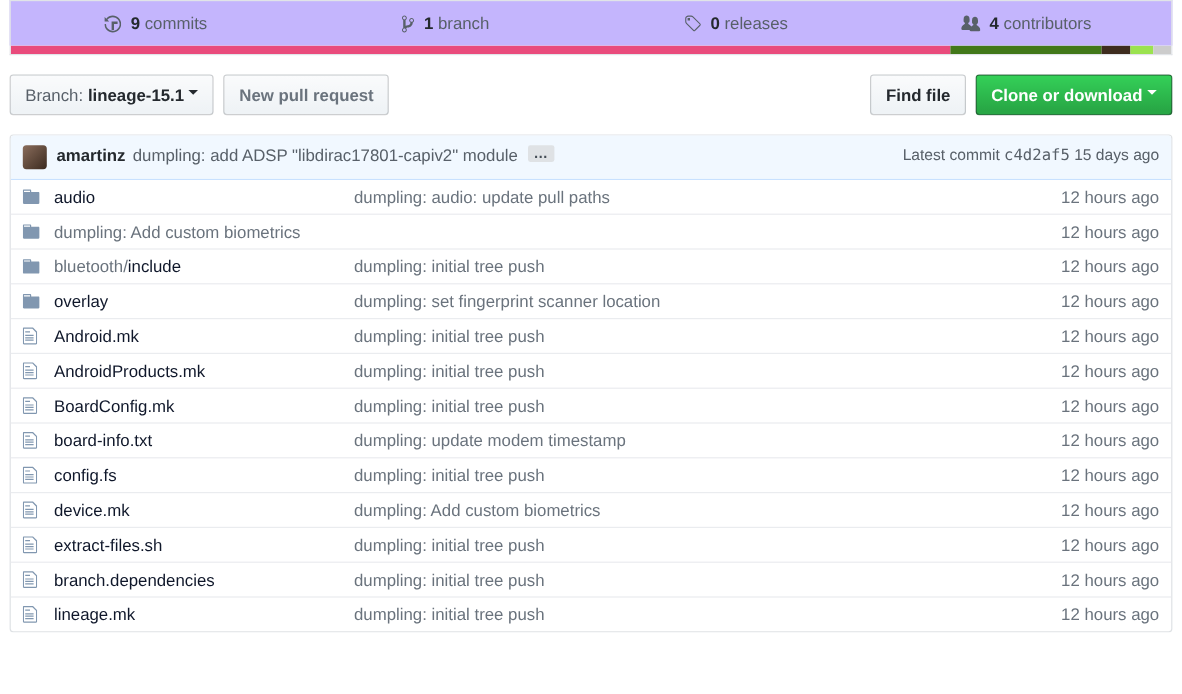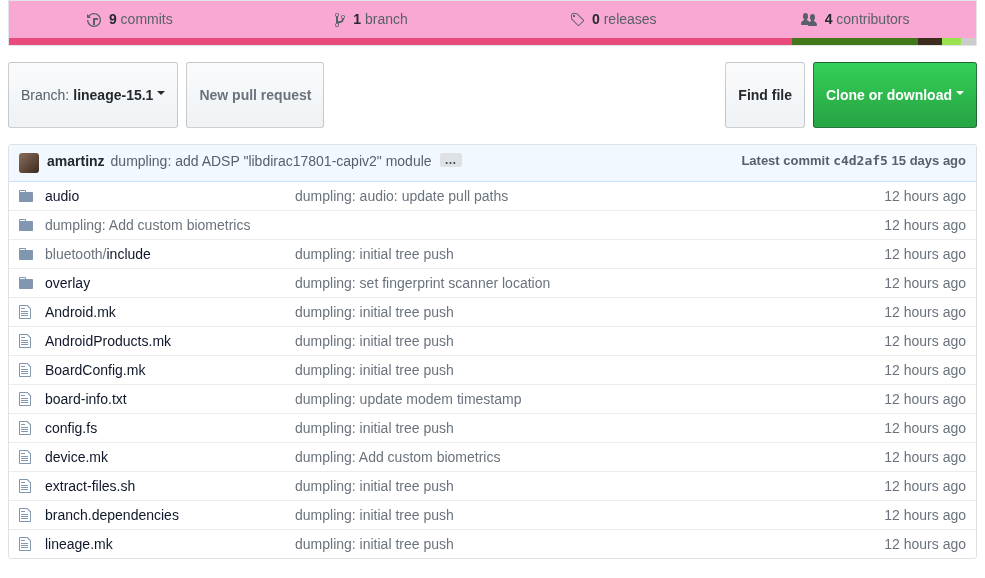--- a/index.html
+++ b/index.html
@@ -11,21 +11,21 @@
 }
 .container {
   width: 985px;
   margin: 0 auto;
   padding: 0 8px;
 }
 .stats-bar {
   display: flex;
   border: 1px solid #e1e4e8;
   border-bottom: none;
-  background: #f9a8d4;
+  background: #c4b5fd;
 }
 .stat {
   flex: 1;
   text-align: center;
   padding: 10px 0;
   color: #586069;
   font-size: 14px;
   cursor: pointer;
 }
 .stat strong { color: #24292e; font-weight: 600; }
@@ -47,21 +47,21 @@
 .toolbar {
   display: flex;
   justify-content: space-between;
   align-items: center;
   padding: 16px 0;
 }
 .toolbar-left, .toolbar-right { display: flex; gap: 8px; }
 .btn {
   display: inline-flex;
   align-items: center;
-  padding: 22px 12px;
+  padding: 6px 12px;
   font-size: 14px;
   font-weight: 600;
   line-height: 20px;
   border: 1px solid rgba(27,31,35,0.2);
   border-radius: 3px;
   background: #eff3f6;
   background: linear-gradient(-180deg, #fafbfc, #eff3f6 90%);
   color: #24292e;
   cursor: pointer;
 }
@@ -111,21 +111,21 @@
   width: 22px; height: 14px;
   background: #dfe2e5;
   border-radius: 2px;
   margin-left: 8px;
   color: #444d56;
   font-weight: 700;
   font-size: 12px;
   line-height: 6px;
   cursor: pointer;
 }
-.commit-meta { margin-left: auto; color: #586069; font-size: 13px; font-weight: bold; }
+.commit-meta { margin-left: auto; color: #586069; font-size: 13px; }
 .commit-sha { font-family: SFMono-Regular, Consolas, monospace; color: #586069; }
 
 .file-row {
   display: flex;
   align-items: center;
   padding: 6px 10px;
   border-top: 1px solid #eaecef;
   font-size: 14px;
 }
 .file-row:first-of-type { border-top: none; }

